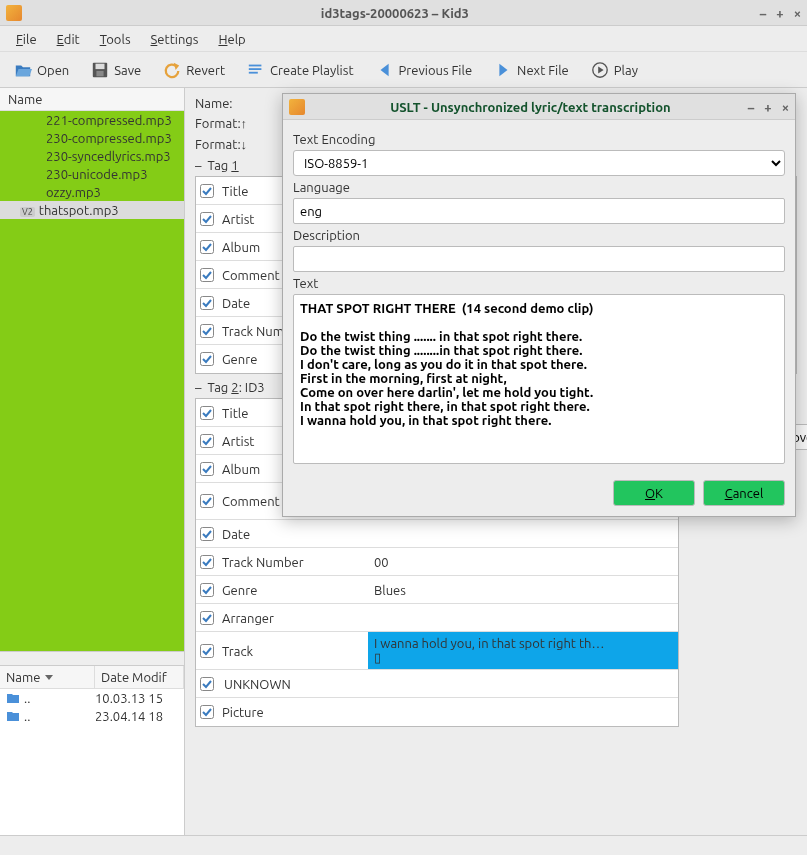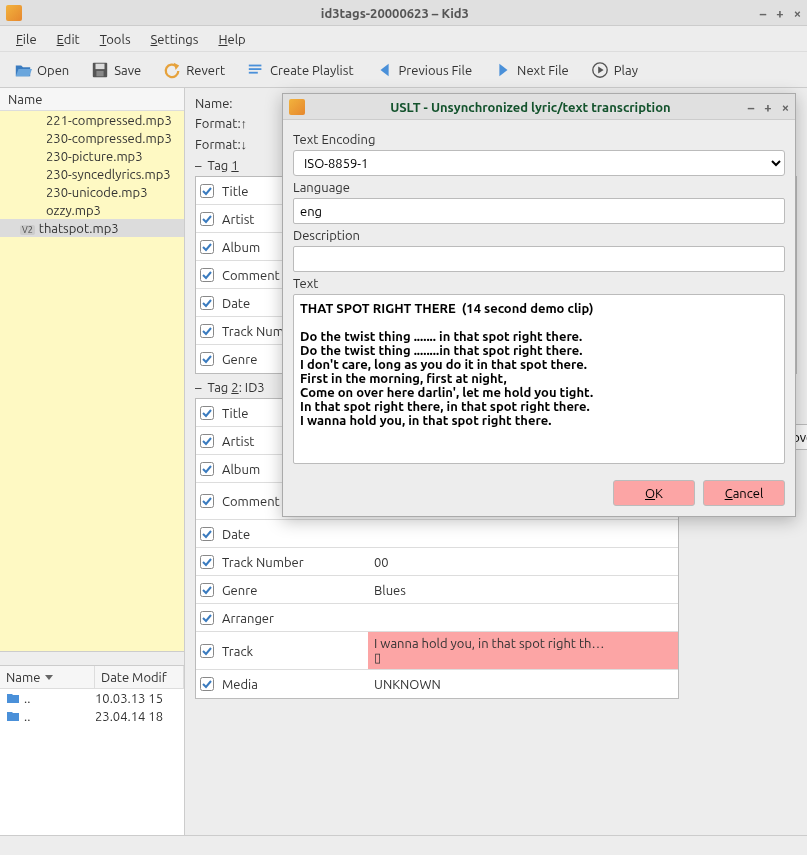--- a/index.html
+++ b/index.html
@@ -22,21 +22,21 @@
 .tb-btn { display: flex; align-items: center; gap: 5px; padding: 4px 6px; cursor: pointer; border-radius: 3px; }
 .tb-icon { width: 18px; height: 18px; display: inline-flex; align-items: center; justify-content: center; }
 
 
 .main { display: flex; height: calc(855px - 26px - 26px - 36px - 20px); }
 .left-pane { width: 185px; border-right: 1px solid #ccc; display: flex; flex-direction: column; background: #fff; }
 .right-pane { flex: 1; padding: 8px 10px; overflow: hidden; background: #ededed; position: relative; }
 
 
 .tree-header { background: #f6f6f6; border-bottom: 1px solid #ddd; padding: 4px 8px; font-weight: normal; }
-.tree-body { flex: 1; overflow: auto; background: #fef9c3; }
+.tree-body { flex: 1; overflow: auto; background: #84cc16; }
 .tree-item { padding: 2px 4px 2px 46px; white-space: nowrap; cursor: pointer; }
 .tree-item.selected { background: #dcdcdc; }
 .tree-item .badge { display:inline-block; font-size:9px; background:#ccc; color:#444; border-radius:2px; padding:0 2px; margin-right:4px; margin-left:-26px; vertical-align:middle;}
 .left-scroll { height: 14px; background: #eee; border-top: 1px solid #ccc; }
 
 
 .lower-files { height: 170px; border-top: 1px solid #ccc; display: flex; flex-direction: column; }
 .lower-header { display: flex; background: #f6f6f6; border-bottom: 1px solid #ddd; }
 .lower-header .col { padding: 4px 6px; border-right: 1px solid #ddd; }
 .col-name { width: 95px; display:flex; align-items:center; gap:4px;}
@@ -52,21 +52,21 @@
 .form-row { display: flex; align-items: center; margin-bottom: 6px; gap: 8px; }
 .form-row label { width: 68px; }
 .section { margin: 6px 0 4px 0; display:flex; align-items:center; gap:6px;}
 .section .twisty { cursor:pointer; }
 .tag-table { border: 1px solid #bbb; background: #fff; }
 .tag-row { display: flex; border-bottom: 1px solid #ddd; min-height: 28px; align-items: center; }
 .tag-row:last-child { border-bottom: none; }
 .tag-check { width: 22px; display:flex; align-items:center; justify-content:center;}
 .tag-label { width: 150px; padding: 4px 4px; }
 .tag-value { flex: 1; padding: 4px 6px; color: #333; overflow:hidden;}
-.tag-value.sel { background: #fca5a5; }
+.tag-value.sel { background: #0ea5e9; }
 .check { width:14px; height:14px; }
 
 .tag2-area { display:flex; gap:8px; }
 .tag2-table { flex:1; border:1px solid #bbb; background:#fff;}
 .side-buttons { width:110px; display:flex; flex-direction:row; gap:6px; padding-top:26px;}
 .side-buttons button { height:26px; background:#f6f6f6; border:1px solid #bbb; border-radius:3px; cursor:pointer; }
 .albumart { width:100px; height:100px; margin-top:6px; background:linear-gradient(180deg,#c94a20 0%,#8b2e18 60%,#2a2a2a 100%); position:relative; border:1px solid #999;}
 .albumart::after { content:""; position:absolute; left:4px; top:4px; width:40px; height:18px; background:#f2b33d;}
 .albumart .txt { position:absolute; left:4px; top:4px; font-size:8px; font-weight:bold; color:#8b2e18; line-height:9px;}
 
@@ -77,21 +77,21 @@
 .dialog { position:absolute; left:282px; top:93px; width:514px; background:#ededed; border:1px solid #aaa; box-shadow:0 4px 16px rgba(0,0,0,0.25); z-index:50;}
 .dialog .dlg-titlebar { height:26px; display:flex; align-items:center; padding:0 6px; background:#e0e0e0; border-bottom:1px solid #ccc;}
 .dlg-titlebar .dlg-icon { width:16px; height:16px; background:linear-gradient(135deg,#f2b33d,#e6872e); border-radius:2px; margin-right:8px;}
 .dlg-titlebar .dlg-title { flex:1; text-align:center; font-weight:bold; color:#14532d;}
 .dlg-body { padding:8px 10px;}
 .dlg-body label { display:block; margin:4px 0;}
 .dlg-body select, .dlg-body input[type=text] { width:100%; height:26px; border:1px solid #bbb; background:#fff; padding:0 6px; border-radius:2px;}
 .dlg-body select { border-radius:3px; }
 .dlg-body textarea { width:100%; height:170px; border:1px solid #bbb; background:#fff; padding:6px; border-radius:2px; font-family:inherit; font-size:13px; resize:none;font-weight:bold;}
 .dlg-buttons { display:flex; justify-content:flex-end; gap:8px; padding:6px 10px 10px;}
-.dlg-buttons button { width:82px; height:26px; background:#fca5a5; border:1px solid #bbb; border-radius:3px; cursor:pointer;}
+.dlg-buttons button { width:82px; height:26px; background:#22c55e; border:1px solid #bbb; border-radius:3px; cursor:pointer;}
 </style>
 </head>
 <body>
 
 <div class="titlebar">
   <div class="app-icon"></div>
   <div class="title">id3tags-20000623 – Kid3</div>
   <div class="window-controls">
     <span>–</span>
     <span>+</span>
@@ -173,21 +173,20 @@
   </div>
 </div>
 
 <div class="main">
 
   <div class="left-pane">
     <div class="tree-header">Name</div>
     <div class="tree-body" id="tree-body">
         <div class="tree-item"><span>221-compressed.mp3</span></div>
         <div class="tree-item"><span>230-compressed.mp3</span></div>
-        <div class="tree-item"><span>230-picture.mp3</span></div>
         <div class="tree-item"><span>230-syncedlyrics.mp3</span></div>
         <div class="tree-item"><span>230-unicode.mp3</span></div>
         <div class="tree-item"><span>ozzy.mp3</span></div>
         <div class="tree-item selected"><span class="badge">V2</span><span>thatspot.mp3</span></div>
       </div>
     <div class="left-scroll"></div>
     <div class="lower-files">
       <div class="lower-header">
         <div class="col col-name">
           <span>Name</span>
@@ -399,22 +398,31 @@
             <div class="tag-value sel" style="white-space: pre-line;">I wanna hold you, in that spot right th…
 ▯</div>
           </div>
           <div class="tag-row">
             <div class="tag-check">
               <svg class="check" viewBox="0 0 14 14">
                 <rect fill="#fff" stroke="#888" x="0.5" y="0.5" width="13" height="13" rx="2"></rect>
                 <path fill="none" stroke="#3a7bbf" stroke-width="2" d="M3 7l3 3 5-6"></path>
               </svg>
             </div>
-            <div class="tag-label">Media</div>
             <div class="tag-value" style="white-space: pre-line;">UNKNOWN</div>
+          </div>
+          <div class="tag-row">
+            <div class="tag-check">
+              <svg class="check" viewBox="0 0 14 14">
+                <rect fill="#fff" stroke="#888" x="0.5" y="0.5" width="13" height="13" rx="2"></rect>
+                <path fill="none" stroke="#3a7bbf" stroke-width="2" d="M3 7l3 3 5-6"></path>
+              </svg>
+            </div>
+            <div class="tag-label">Picture</div>
+            <div class="tag-value" style="white-space: pre-line;"></div>
           </div>
         </div>
       <div class="side-buttons">
         <button><span class="accel">C</span><span>opy</span></button>
         <button><span class="accel">P</span><span>aste</span></button>
         <button>R<span class="accel">e</span><span>move</span></button>
         <button>Ed<span class="accel">i</span><span>t...</span></button>
         <button><span class="accel">A</span><span>dd...</span></button>
         <button><span class="accel">D</span><span>elete</span></button>
         <div class="albumart">

